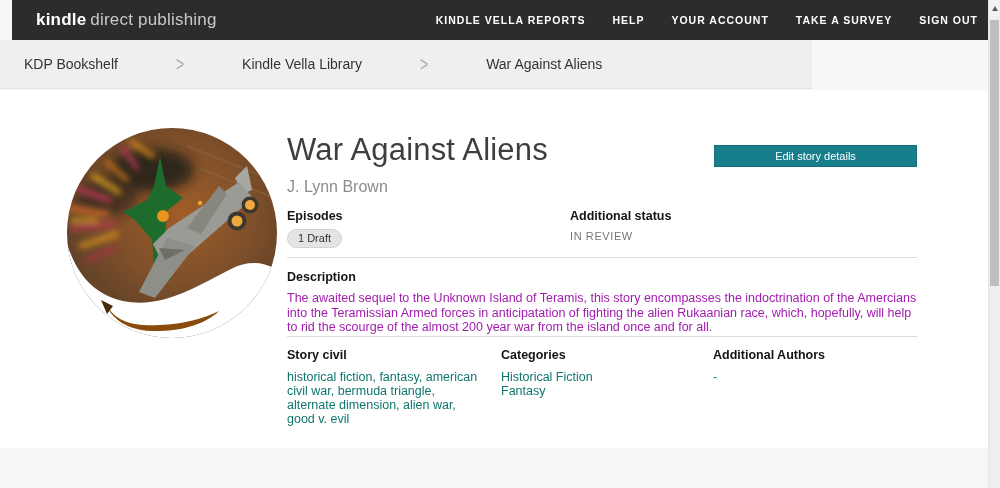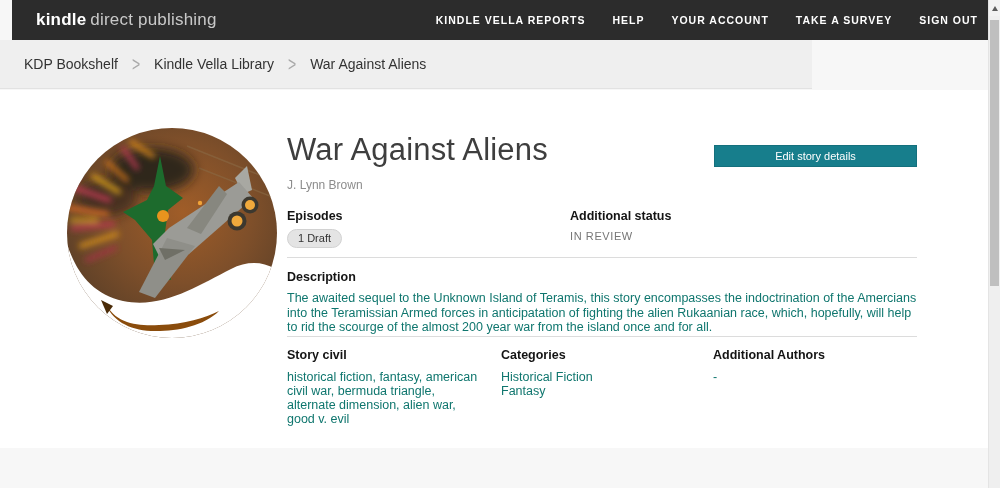--- a/index.html
+++ b/index.html
@@ -11,48 +11,48 @@
   .topnav { position:absolute; left:12px; top:0; width:1000px; height:40px; background:#2c2c2c;
             display:flex; align-items:center; justify-content:space-between; padding:0 34px 0 24px; }
   .logo { font-size:17px; color:#c9c9c9; letter-spacing:.2px; cursor:pointer; white-space:nowrap; }
   .logo b { color:#ffffff; font-weight:700; margin-right:4px; }
   .navlinks { display:flex; align-items:center; gap:27px;padding-left:48px; }
   .navlinks a { color:#ffffff; font-size:10.5px; font-weight:700; letter-spacing:1px;
                 text-decoration:none; white-space:nowrap; cursor:pointer; }
 
   
   .crumbbar { position:absolute; left:0; top:40px; width:812px; height:49px; background:#efefef;
-              border-bottom:1px solid #e2e2e2; display:flex; align-items:center; padding:0 24px; }
+              border-bottom:1px solid #e2e2e2; display:flex; align-items:center; padding:0 24px;gap:44px; }
   .crumbbar .crumb { font-size:14px; color:#333; cursor:pointer; }
   .crumbbar .crumb.current { cursor:default; }
   .crumbbar .sep { color:#a9a9a9; font-size:14px; margin:0 14px; transform:scaleY(1.4); display:inline-block; }
 
   
   .main { position:absolute; left:0; top:90px; width:1000px; height:358px; background:#ffffff; }
 
   .cover { position:absolute; left:67px; top:38px; width:210px; height:210px; }
 
   .title { position:absolute; left:287px; top:42px; font-size:31px; font-weight:400; color:#3e3e3e; letter-spacing:.2px; }
-  .author { position:absolute; left:287px; top:88px; font-size:12px; color:#8c8c8c;text-align:center; }
+  .author { position:absolute; left:287px; top:88px; font-size:16px; color:#8c8c8c;text-align:center; }
 
   .edit-btn { position:absolute; left:714px; top:55px; width:203px; height:22px; background:#177e8c;
               border:1px solid #14707d; color:#ffffff; font-size:11px; font-weight:400;
               display:flex; align-items:center; justify-content:center; cursor:pointer;
               font-family:"Liberation Sans", sans-serif; }
 
   .field-label { font-size:12.5px; font-weight:700; color:#141414; }
   .episodes { position:absolute; left:287px; top:119px; }
   .badge { display:inline-block; margin-top:6px; background:#e4e4e4; border:1px solid #d2d2d2;
            border-radius:10px; padding:2px 10px 3px; font-size:11px; color:#333; }
   .pubstatus { position:absolute; left:570px; top:119px; }
   .pubstatus .value { display:block; margin-top:7px; font-size:11px; color:#767676; letter-spacing:.6px; }
 
   .hr1 { position:absolute; left:287px; top:167px; width:630px; height:1px; background:#dcdcdc; }
   .descblock { position:absolute; left:287px; top:180px; width:632px; }
-  .desc-text { margin-top:7px; font-size:12.5px; line-height:14.5px; color:#0f766e; }
+  .desc-text { margin-top:7px; font-size:12.5px; line-height:14.5px; color:#a21caf; }
   .hr2 { position:absolute; left:287px; top:246px; width:630px; height:1px; background:#dcdcdc; }
 
   .col { position:absolute; top:258px; }
   .col .content { margin-top:8px; font-size:12.5px; line-height:14px; color:#0f766e; }
   .col-tags { left:287px; width:196px; }
   .col-cats { left:501px; width:180px; }
   .col-auth { left:713px; width:200px; }
   .col .content div { margin-bottom:0; }
 
   

